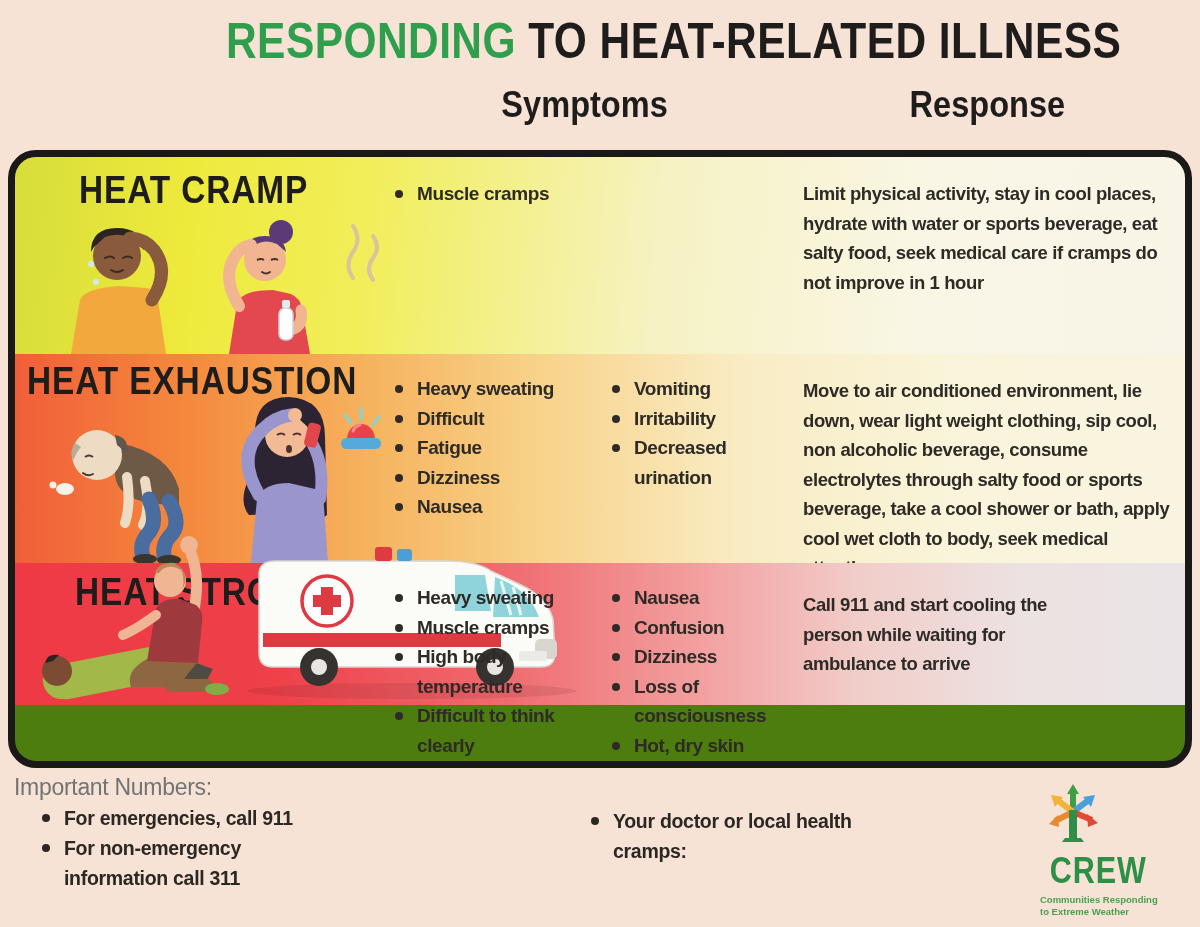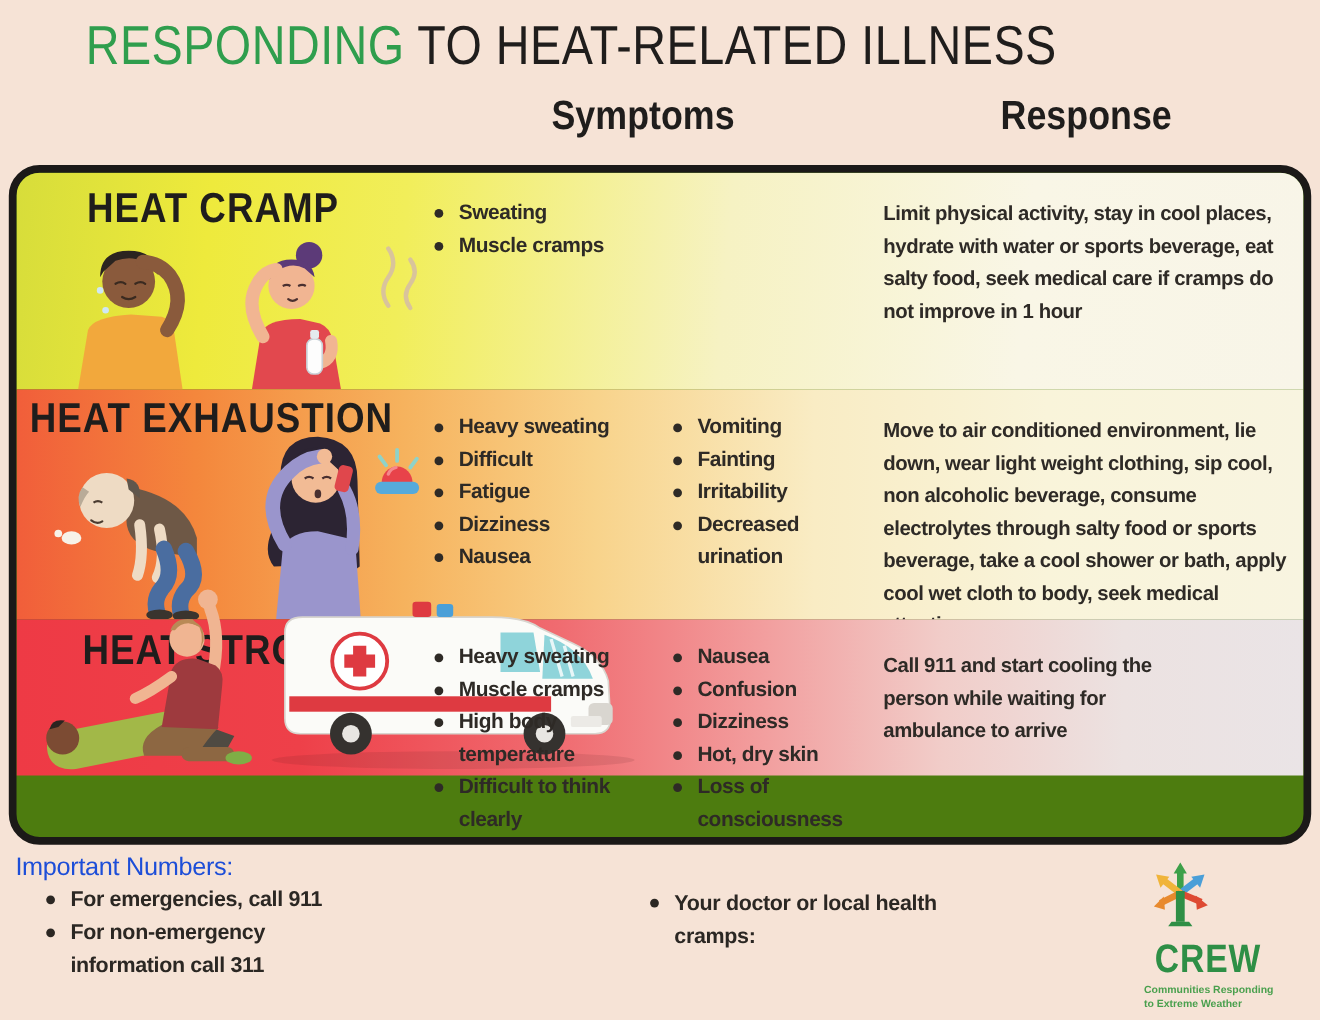--- a/index.html
+++ b/index.html
@@ -9,21 +9,21 @@
     background:#f6e3d6;
     position:relative;
     overflow:hidden;
     color:#2e2a26;
   }
   .poster { position:absolute; inset:0; }
 
   
   .main-title {
     position:absolute; top:12px; left:0; width:100%;
-    text-align:left; font-size:50px; font-weight:normal;
+    text-align:right; font-size:50px; font-weight:bold;
     color:#1f1d1c; white-space:nowrap;
   }
   .main-title .squeeze { display:inline-block; transform:scaleX(0.85); transform-origin:center top; letter-spacing:0.5px; }
   .main-title .green { color:#2f9e4d; }
   .col-head {
     position:absolute; top:84px; font-size:37px; font-weight:bold; color:#1f1d1c;
     text-align:center;
   }
   .col-head .squeeze { display:inline-block; transform:scaleX(0.88); transform-origin:center top; }
   .col-head.symptoms { left:465px; width:240px; }
@@ -72,21 +72,21 @@
   }
   .stroke .response-text { top:27px; width:282px; }
 
   .illus { position:absolute; bottom:0; }
   .cramp .illus { left:18px; }
   .exhaustion .illus { left:8px; }
   .stroke .illus { left:12px; bottom:2px; }
 
   
   .footer-heading {
-    position:absolute; left:14px; top:774px; font-size:23px; color:#1d4ed8;
+    position:absolute; left:14px; top:774px; font-size:23px; color:#737373;
     letter-spacing:-0.3px; font-weight:normal;
   }
   .footer-list { position:absolute; list-style:none; }
   .footer-list li {
     position:relative; padding-left:28px; font-weight:bold; font-size:19.5px;
     line-height:30px; letter-spacing:-0.3px; color:#2b2723;
   }
   .footer-list li::before {
     content:""; position:absolute; left:6px; top:11px; width:8px; height:8px;
     border-radius:50%; background:#2b2723;
@@ -139,21 +139,20 @@
           <path d="M238,56 q4,-2 7,0" stroke="#4a3030" stroke-width="2" fill="none"></path>
           <path d="M229,68 q4,3 8,0" stroke="#4a3030" stroke-width="2" fill="none" stroke-linecap="round"></path>
           <path d="M206,102 Q189,74 201,54 Q207,43 218,41" stroke="#f1b592" stroke-width="12" fill="none" stroke-linecap="round"></path>
           <path d="M268,106 Q271,122 258,126" stroke="#f1b592" stroke-width="11" fill="none" stroke-linecap="round"></path>
           <rect x="246" y="104" width="14" height="32" rx="6" fill="#fdfdfd" stroke="#c9d2d8" stroke-width="1.5"></rect>
           <rect x="249" y="96" width="8" height="8" rx="2" fill="#e4ebef"></rect>
         </g>
       </svg>
 
       <ul class="sym-list col1">
-        <li>Sweating</li>
         <li>Muscle cramps</li>
       </ul>
 
       <p class="response-text">Limit physical activity, stay in cool places, hydrate with water or sports beverage, eat salty food, seek medical care if cramps do not improve in 1 hour</p>
     </section>
 
     <section class="row exhaustion">
       <h2 class="row-title">HEAT EXHAUSTION</h2>
 
       <svg class="illus" width="380" height="190" viewBox="0 0 380 190">
@@ -198,21 +197,20 @@
 
       <ul class="sym-list col1">
         <li>Heavy sweating</li>
         <li>Difficult</li>
         <li>Fatigue</li>
         <li>Dizziness</li>
         <li>Nausea</li>
       </ul>
       <ul class="sym-list col2">
         <li>Vomiting</li>
-        <li>Fainting</li>
         <li>Irritability</li>
         <li>Decreased urination</li>
       </ul>
 
       <p class="response-text">Move to air conditioned environment, lie down, wear light weight clothing, sip cool, non alcoholic beverage, consume electrolytes through salty food or sports beverage, take a cool shower or bath, apply cool wet cloth to body, seek medical attention</p>
     </section>
 
     <section class="row stroke">
       <h2 class="row-title">HEAT STROKE</h2>
 
@@ -259,22 +257,22 @@
         <li>Heavy sweating</li>
         <li>Muscle cramps</li>
         <li>High body temperature</li>
         <li>Difficult to think clearly</li>
         <li>Strong headache</li>
       </ul>
       <ul class="sym-list col2">
         <li>Nausea</li>
         <li>Confusion</li>
         <li>Dizziness</li>
+        <li>Loss of consciousness</li>
         <li>Hot, dry skin</li>
-        <li>Loss of consciousness</li>
       </ul>
 
       <p class="response-text">Call 911 and start cooling the person while waiting for ambulance to arrive</p>
     </section>
   </div>
 
   <div class="footer-heading">Important Numbers:</div>
 
   <ul class="footer-list numbers">
     <li>For emergencies, call 911</li>

